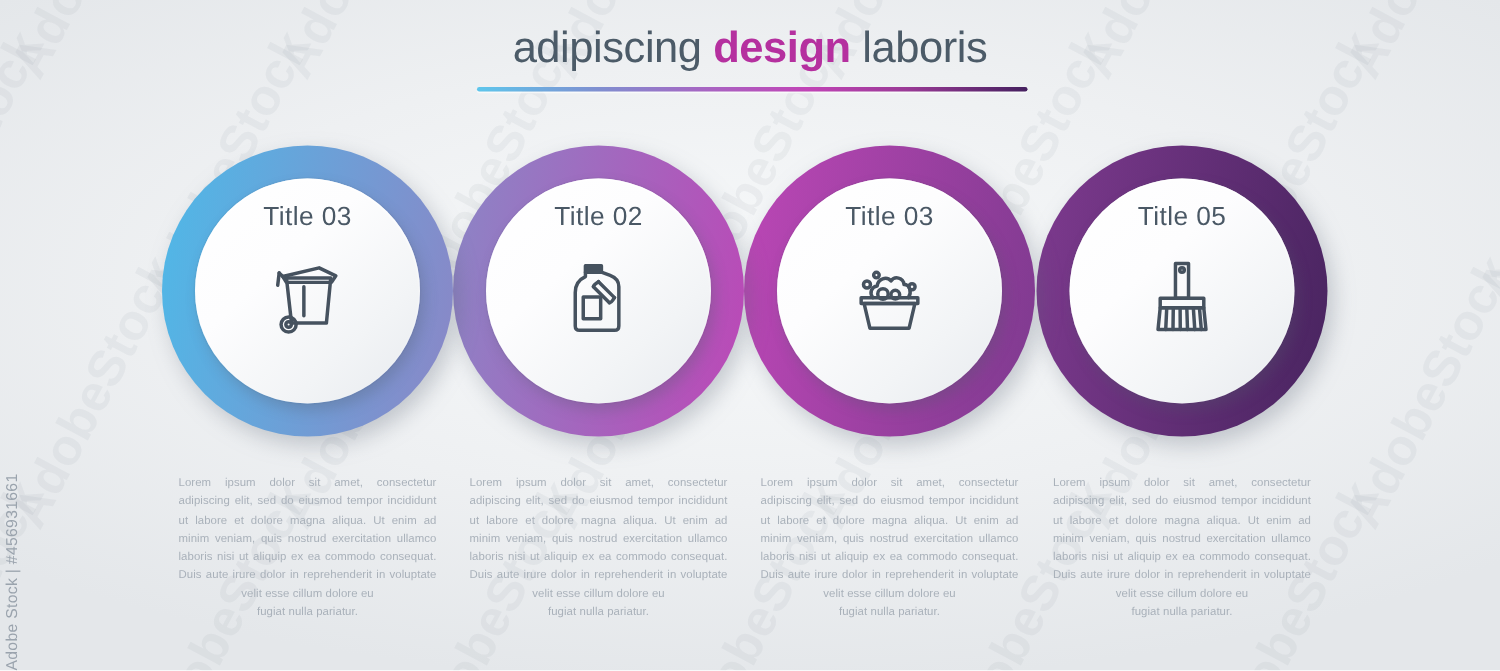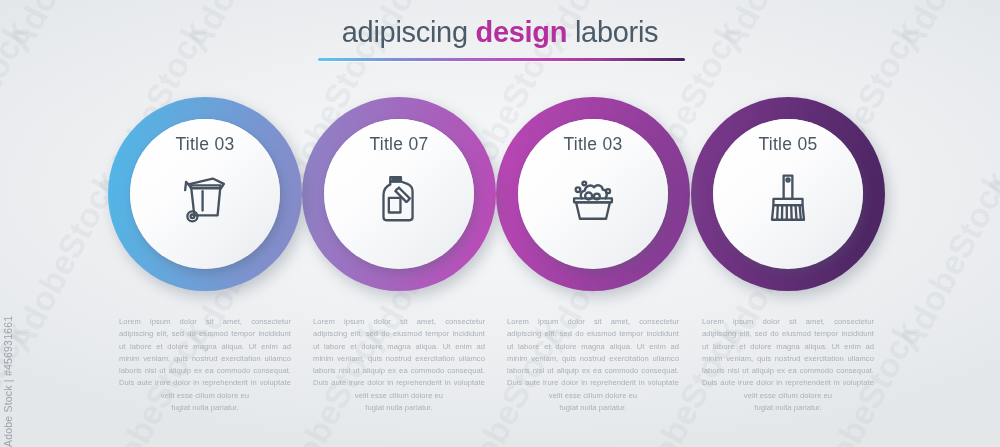--- a/index.html
+++ b/index.html
@@ -208,21 +208,21 @@
               <circle cx="19" cy="53" r="1.9"></circle>
             </svg>
           </div>
         </div>
       </div>
       <div class="col" style="left: 119px; top: 316px;"><span>Lorem ipsum dolor sit amet, consectetur adipiscing elit, sed do eiusmod tempor incididunt ut labore et dolore magna aliqua. Ut enim ad minim veniam, quis nostrud exercitation ullamco laboris nisi ut aliquip ex ea commodo consequat. Duis aute irure dolor in reprehenderit in voluptate velit esse cillum dolore eu </span><span class="last">fugiat nulla pariatur.</span></div>
       <div class="ring-wrap" style="left: 302px; top: 97px; width: 194px; height: 194px; z-index: 13;">
         <div class="ring" style="background: linear-gradient(100deg, rgb(139, 134, 198) 0%, rgb(188, 71, 182) 100%);"></div>
         <div class="ring-inner-shadow"></div>
         <div class="disc">
-          <div class="disc-title">Title 07</div>
+          <div class="disc-title">Title 02</div>
           <div class="disc-icon">
             <svg width="62" height="62" viewBox="0 0 64 64" fill="none" stroke="#46525f" stroke-width="2.4" stroke-linecap="round" stroke-linejoin="round">
               <path d="M23 12.5 L34 12.5 L34 17 L23 17 Z"></path>
               <path d="M25.3 12.5 L25.3 17 M27.6 12.5 L27.6 17 M29.9 12.5 L29.9 17 M32 12.5 L32 17"></path>
               <path d="M23 17 L23 20 C17.5 22.5 16 27 16 31 L16 54 C16 56 17.2 57 19 57 L43 57 C44.8 57 46 56 46 54 L46 27 C46 23 43.5 20.5 40 19.2 L34 17"></path>
               <path d="M32 23.5 L43 34.5"></path>
               <path d="M28.5 27 L39.5 38"></path>
               <path d="M32 23.5 C29.5 25 28.6 26 28.5 27"></path>
               <path d="M43 34.5 C41.5 37 40.5 38 39.5 38"></path>
               <path d="M21.5 34 L33.5 34 L33.5 49 L21.5 49 Z"></path>

